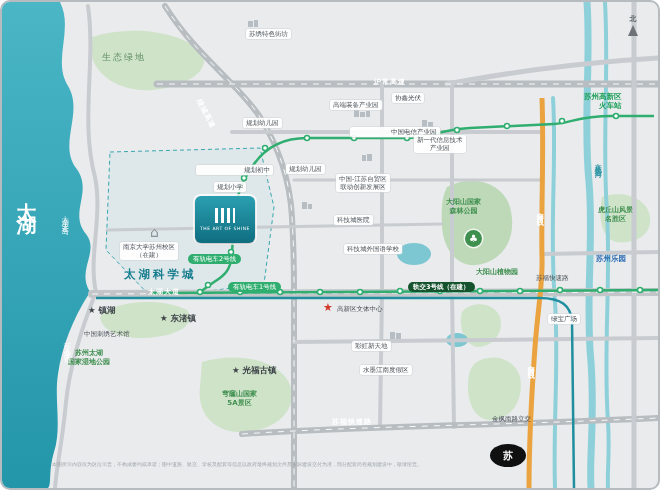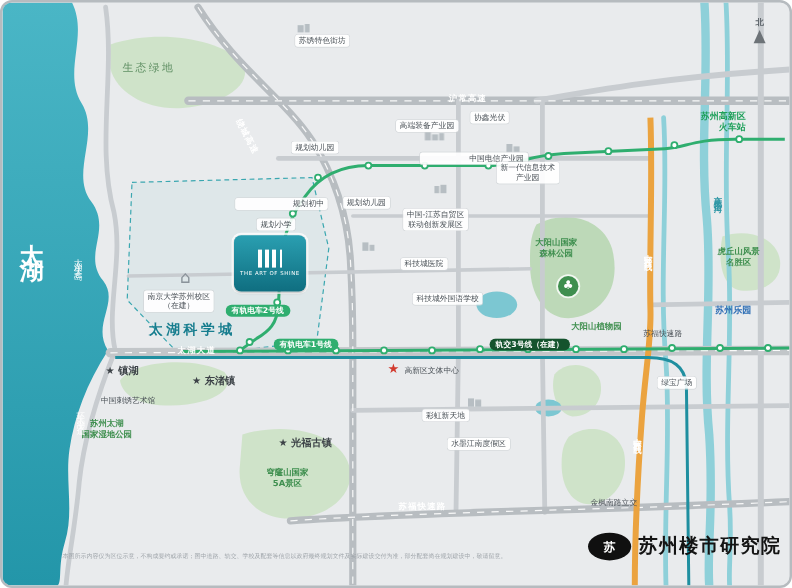--- a/index.html
+++ b/index.html
@@ -13,21 +13,21 @@
   .town{color:#3c4247;font-weight:bold;font-size:8.5px;}
   .park{color:#3f8f4f;font-weight:bold;font-size:7px;text-align:center;}
   .bluetext{color:#2f6fb5;font-weight:bold;font-size:7.5px;}
   .greentext{color:#1ea05a;font-weight:bold;font-size:7.5px;text-align:center;}
   .poi{background:rgba(255,255,255,.92);color:#4a5157;font-size:6.5px;padding:1px 3px;border-radius:2px;box-shadow:0 0 0 .5px #cfd3d6;}
   .poi2{background:rgba(255,255,255,.92);color:#4a5157;font-size:6.5px;padding:1px 3px;border-radius:2px;box-shadow:0 0 0 .5px #cfd3d6;text-align:center;}
   .plain{color:#4a5157;font-size:6.5px;}
   .roadplain{color:#fff;font-size:7px;font-weight:bold;letter-spacing:1px;}
   .onroadv{color:#fff;font-size:7px;font-weight:bold;writing-mode:vertical-rl;letter-spacing:2px;}
   .canal{color:#2f97a6;font-size:7px;font-weight:bold;writing-mode:vertical-rl;letter-spacing:2px;}
-  .greenpill{background:#2fae6f;color:#fff;font-size:6.5px;font-weight:bold;padding:1px 5px;border-radius:6px;}
+  .greenpill{background:#2fae6f;color:#fff;font-size:6.5px;font-weight:normal;padding:1px 5px;border-radius:6px;}
   .tealpill{background:#14532d;color:#fff;font-size:6.5px;font-weight:bold;padding:1px 5px;border-radius:6px;}
   .redstar{color:#d23a2e;font-size:11px;}
   .project-card{position:absolute;left:193px;top:194px;width:60px;height:47px;border-radius:6px;
     background:linear-gradient(180deg,#2a9fb1,#0f6e80);box-shadow:0 1px 2px rgba(0,0,0,.25),0 0 0 2px rgba(255,255,255,.8);
     display:flex;flex-direction:column;align-items:center;justify-content:center;gap:3px;z-index:6;}
   .project-card .bldg{width:20px;height:15px;background:repeating-linear-gradient(90deg,#fff 0 3px,transparent 3px 6px);}
   .project-card .pname{color:#fff;font-size:4.5px;letter-spacing:.5px;white-space:nowrap;}
   .nju-icon{position:absolute;left:148px;top:222px;color:#8a939a;font-size:14px;z-index:4;}
   .tree-icon{position:absolute;left:463px;top:228px;width:17px;height:17px;border-radius:50%;background:#3f8f4f;color:#fff;
     display:flex;align-items:center;justify-content:center;font-size:10px;z-index:4;box-shadow:0 0 0 1.5px rgba(255,255,255,.8);}
@@ -219,28 +219,27 @@
       <div class="label poi" style="left: 390px; top: 91px;">协鑫光伏</div>
       <div class="label poi" style="left: 348px; top: 125px; padding-left: 41px;">中国电信产业园</div>
       <div class="label poi2" style="left: 412px; top: 133px;">新一代信息技术
 产业园</div>
       <div class="label poi2" style="left: 334px; top: 172px;">中国-江苏自贸区
 联动创新发展区</div>
       <div class="label poi" style="left: 332px; top: 213px;">科技城医院</div>
       <div class="label poi" style="left: 342px; top: 242px;">科技城外国语学校</div>
       <div class="label plain" style="left: 335px; top: 303px;">高新区文体中心</div>
       <div class="label poi" style="left: 350px; top: 339px;">彩虹新天地</div>
-      <div class="label poi" style="left: 358px; top: 363px; margin-left: 13px;">水墨江南度假区</div>
+      <div class="label poi" style="left: 358px; top: 363px;">水墨江南度假区</div>
       <div class="label poi" style="left: 546px; top: 312px;">绿宝广场</div>
       <div class="label greenpill" style="left: 186px; top: 252px;">有轨电车2号线</div>
       <div class="label greenpill" style="left: 226px; top: 280px;">有轨电车1号线</div>
       <div class="label tealpill" style="left: 406px; top: 280px;">轨交3号线（在建）</div>
       <div class="label redstar" style="left: 321px; top: 299px;">★</div>
     </div>
 
   <div class="disclaimer">本图所示内容仅为区位示意，不构成要约或承诺；图中道路、轨交、学校及配套等信息以政府最终规划文件及实际建设交付为准，部分配套尚在规划建设中，敬请留意。</div>
 
   <div class="brand">
     <div class="oval">苏</div>
-    <div class="bname">苏州楼市研究院</div>
   </div>
 
 </div>
 
 </body></html>

